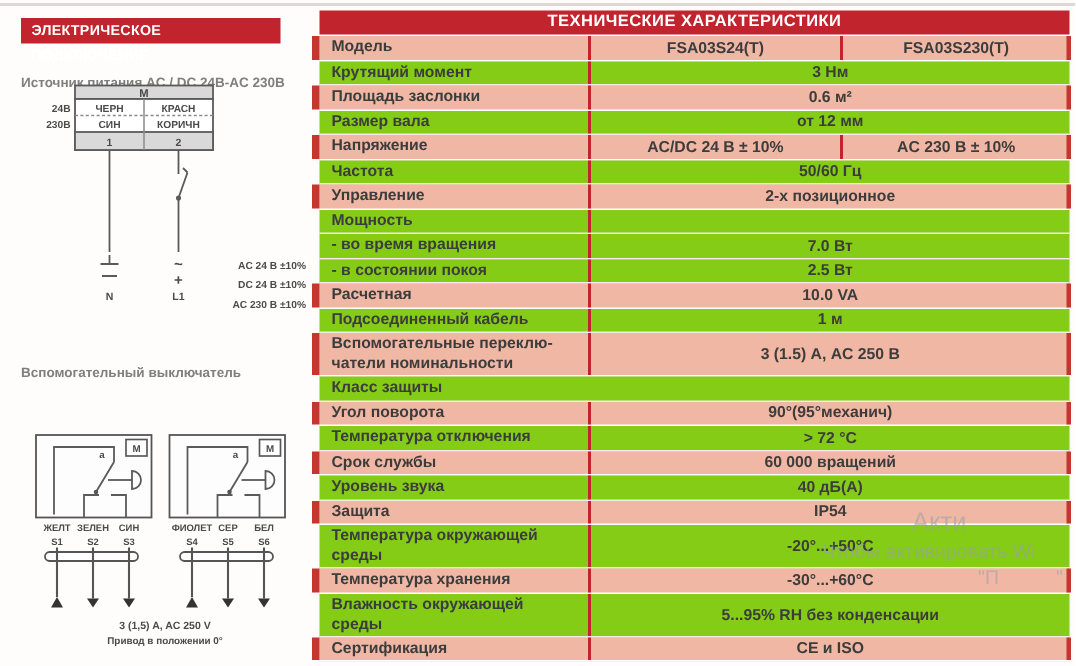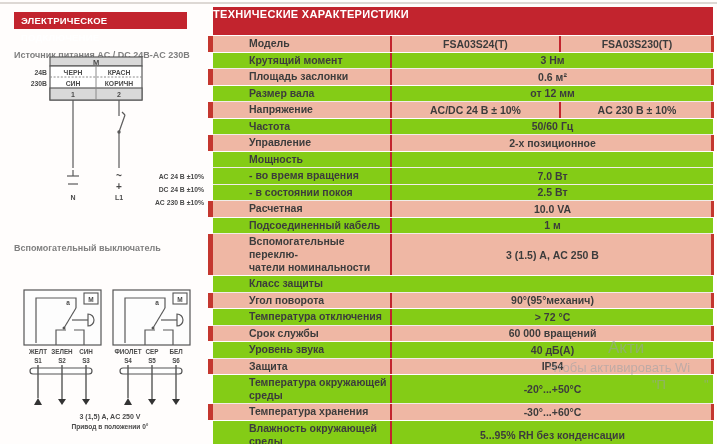--- a/index.html
+++ b/index.html
@@ -17,30 +17,30 @@
   }
   .subtitle{position:absolute;left:14px;top:34px;font-size:9px;font-weight:bold;color:#7f7f7f;margin-top:16px;}
   .aux-title{position:absolute;left:14px;top:243px;font-size:9px;font-weight:bold;color:#7f7f7f;}
   svg .ln{stroke:#5a5a5a;stroke-width:1.2;fill:none;}
   svg .thin{stroke:#8a8a8a;stroke-width:1;fill:none;}
   svg .txt{fill:#4a4a4a;font-family:"Liberation Sans",sans-serif;font-weight:bold;}
 
   
   .spec-table{position:absolute;left:213px;top:7px;width:500px;}
   .tbl-title{
-    background:#c2242e;color:#fff;text-align:left;font-weight:bold;
-    font-size:11px;height:28px;line-height:14px;letter-spacing:.3px;margin-bottom:1px;
+    background:#c2242e;color:#fff;text-align:center;font-weight:bold;
+    font-size:11px;height:16px;line-height:14px;letter-spacing:.3px;margin-bottom:1px;
   }
   .row{display:flex;min-height:15.5px;border-bottom:1px solid #f1ece8;
        font-weight:bold;color:#3c3c3c;font-size:10.5px;position:relative;background:#84cc16;}
   .row.pink{background:#efb7a4;border-bottom-color:#ffffff;}
   .row.pink::before{content:"";position:absolute;left:-5px;top:0;bottom:0;width:5px;background:#c4372f;}
   .row.pink::after{content:"";position:absolute;right:-1px;top:0;bottom:0;width:3px;background:#c4372f;}
-  .cell.label{width:149px;box-sizing:border-box;padding:1px 2px 1px 8px;line-height:13px;
-       white-space:pre-line;display:flex;align-items:center;margin-left:28px;}
+  .cell.label{width:179px;box-sizing:border-box;padding:1px 2px 1px 8px;line-height:13px;
+       white-space:pre-line;display:flex;align-items:center;}
   .vals{flex:1;display:flex;border-left:2px solid #c2242e;}
   .cell.val{display:flex;align-items:center;justify-content:center;line-height:12px;text-align:left;}
   .val.span{flex:1;}
   .val.split{flex-basis:52%;box-sizing:border-box;}
   .val.split.second{flex:1;border-left:2px solid #c2242e;}
 
   
   .wm{position:absolute;color:#9aa0a6;opacity:.55;font-weight:normal;}
   .wm1{left:608px;top:338px;font-size:17px;}
   .wm2{left:548px;top:360px;font-size:13px;white-space:nowrap;}

